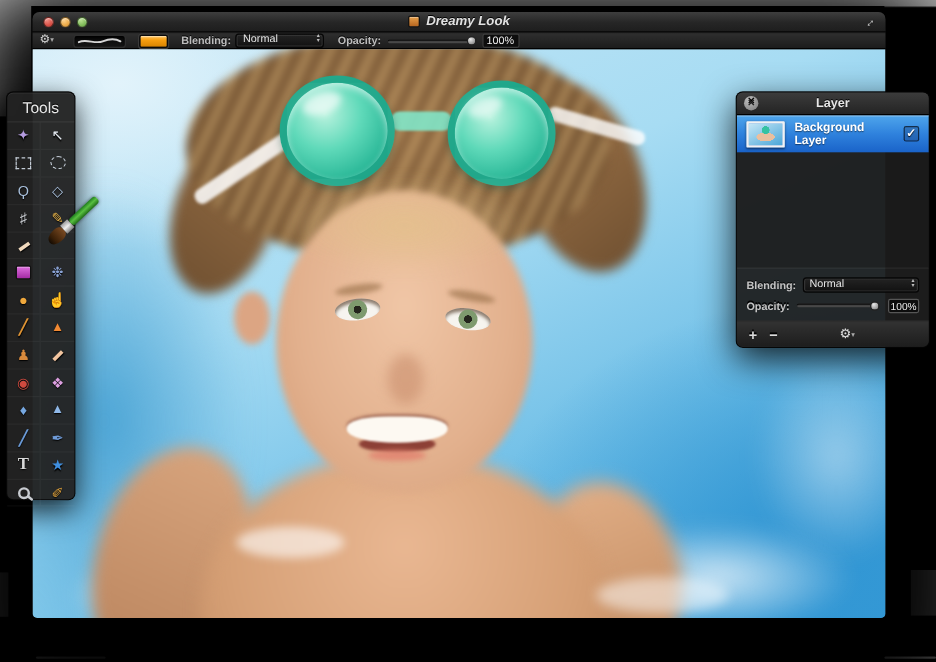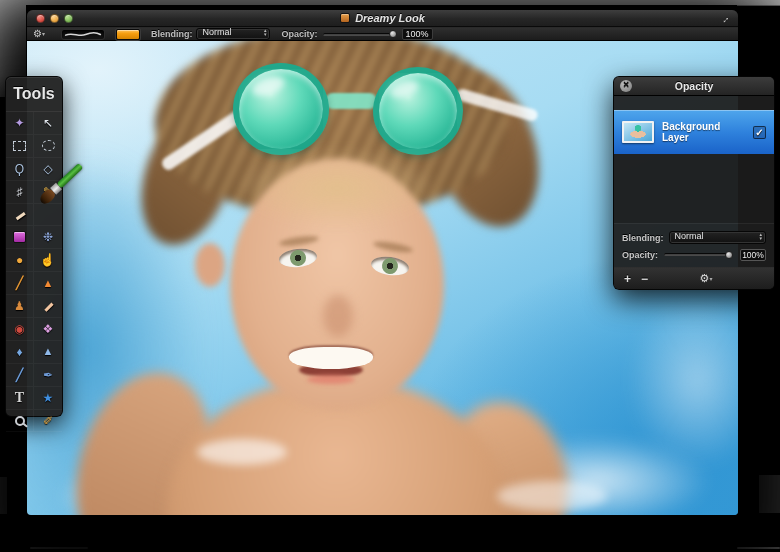--- a/index.html
+++ b/index.html
@@ -162,22 +162,22 @@
       background:linear-gradient(170deg,#e2af87,#c08a60); transform:rotate(-12deg); filter:blur(7px); }
   .p-splash1 { left:170px; top:398px; width:90px; height:26px; border-radius:50%;
       background:rgba(255,255,255,.6); filter:blur(4px); }
   .p-splash2 { left:470px; top:440px; width:110px; height:30px; border-radius:50%;
       background:rgba(255,255,255,.5); filter:blur(5px); }
 
   
   .tools-palette { position:absolute; left:5px; top:76px; width:58px; height:341px;
       background:rgba(34,34,34,.96); border:1px solid rgba(0,0,0,.8); border-radius:6px;
       box-shadow:0 8px 24px rgba(0,0,0,.8), inset 0 1px 0 rgba(255,255,255,.08); z-index:5; }
-  .tools-header { height:35px; display:flex; align-items:center; justify-content:center;
-      font-size:16px; font-weight:bold; color:#e8e8e8; text-shadow:0 -1px 0 #000;
+  .tools-header { height:25px; display:flex; align-items:center; justify-content:center;
+      font-size:13px; font-weight:normal; color:#e8e8e8; text-shadow:0 -1px 0 #000;
       border-bottom:1px solid rgba(255,255,255,.07); }
   .tools-grid { display:grid; grid-template-columns:28px 28px; }
   .tool-cell { width:28px; height:22.9px; display:flex; align-items:center; justify-content:center;
       border-right:1px solid rgba(255,255,255,.04); border-bottom:1px solid rgba(255,255,255,.04);
       cursor:pointer; }
   .tool-cell:nth-child(2n) { border-right:none; }
   .tglyph { font-size:12px; line-height:1; text-shadow:0 1px 1px #000; }
   [data-tool="rectangular-marquee"] .tglyph { width:13px; height:10px; border:1px dashed #c3ccd6; }
   [data-tool="elliptical-marquee"]  .tglyph { width:13px; height:11px; border:1px dashed #c3ccd6; border-radius:50%; }
   [data-tool="color-swatch"] .tglyph { width:13px; height:12px; border-radius:2px; border:1px solid #111;
@@ -206,23 +206,23 @@
   .layers-panel { position:absolute; left:613px; top:76px; width:162px; height:214px;
       background:rgba(30,30,30,.94); border:1px solid rgba(0,0,0,.85); border-radius:6px;
       box-shadow:0 10px 28px rgba(0,0,0,.8), inset 0 1px 0 rgba(255,255,255,.08);
       display:flex; flex-direction:column; z-index:5; overflow:hidden; }
   .lp-header { height:19px; flex:none; position:relative; display:flex; align-items:center; justify-content:center;
       background:linear-gradient(180deg,#3c3c3c,#242424); border-bottom:1px solid #000;
       font-size:10.5px; font-weight:bold; color:#e8e8e8; text-shadow:0 -1px 0 #000; }
   .lp-close { position:absolute; left:6px; top:3px; width:12px; height:12px; border-radius:50%;
       background:radial-gradient(circle at 35% 30%,#bdbdbd,#7a7a7a); color:#1a1a1a;
       font-size:8px; line-height:12px; text-align:center; font-weight:bold; cursor:pointer; }
-  .layer-row { height:44px; flex:none; display:flex; align-items:center; gap:8px; padding:0 8px;
+  .layer-row { height:31px; flex:none; display:flex; align-items:center; gap:8px; padding:0 8px;
       background:linear-gradient(180deg,#4fa6ec 0%,#2f82dd 50%,#1a63c9 100%);
-      box-shadow:inset 0 1px 0 rgba(255,255,255,.35); cursor:pointer;margin-top:14px; }
+      box-shadow:inset 0 1px 0 rgba(255,255,255,.35); cursor:pointer; }
   .layer-thumb { width:32px; height:22px; flex:none; border:2px solid #f2f2f2; border-radius:1px;
       box-shadow:0 1px 2px rgba(0,0,0,.5);
       background:
         radial-gradient(circle at 50% 30%, #35c2a2 0 17%, rgba(0,0,0,0) 18%),
         radial-gradient(ellipse 60% 45% at 50% 62%, #eabf9e 0 45%, rgba(0,0,0,0) 46%),
         linear-gradient(150deg,#c5e7f6,#4ba6d8); }
   .layer-name { flex:1; font-size:10px; font-weight:bold; color:#fff; text-shadow:0 1px 1px rgba(0,0,0,.5); }
   .layer-check { width:13px; height:13px; flex:none; border:1px solid rgba(0,0,0,.6); border-radius:2px;
       background:rgba(20,40,80,.25); color:#fff; font-size:10px; font-weight:bold;
       line-height:12px; text-align:center; text-shadow:0 1px 1px #000; cursor:pointer; }
@@ -427,21 +427,21 @@
 </div>
 <div class="big-brush">
   <i class="bb-tip"></i>
   <i class="bb-ferrule"></i>
   <i class="bb-handle"></i>
 </div>
 
 <div class="layers-panel">
   <div class="lp-header">
     <div class="lp-close">✕</div>
-    <span>Opacity</span>
+    <span>Layer</span>
   </div>
   <div class="layer-row">
     <div class="layer-thumb"></div>
     <span class="layer-name">Background Layer</span>
     <div class="layer-check">✓</div>
   </div>
   <div class="lp-body"></div>
   <div class="lp-controls">
     <div class="lp-row">
       <span class="lp-label">Blending:</span>

